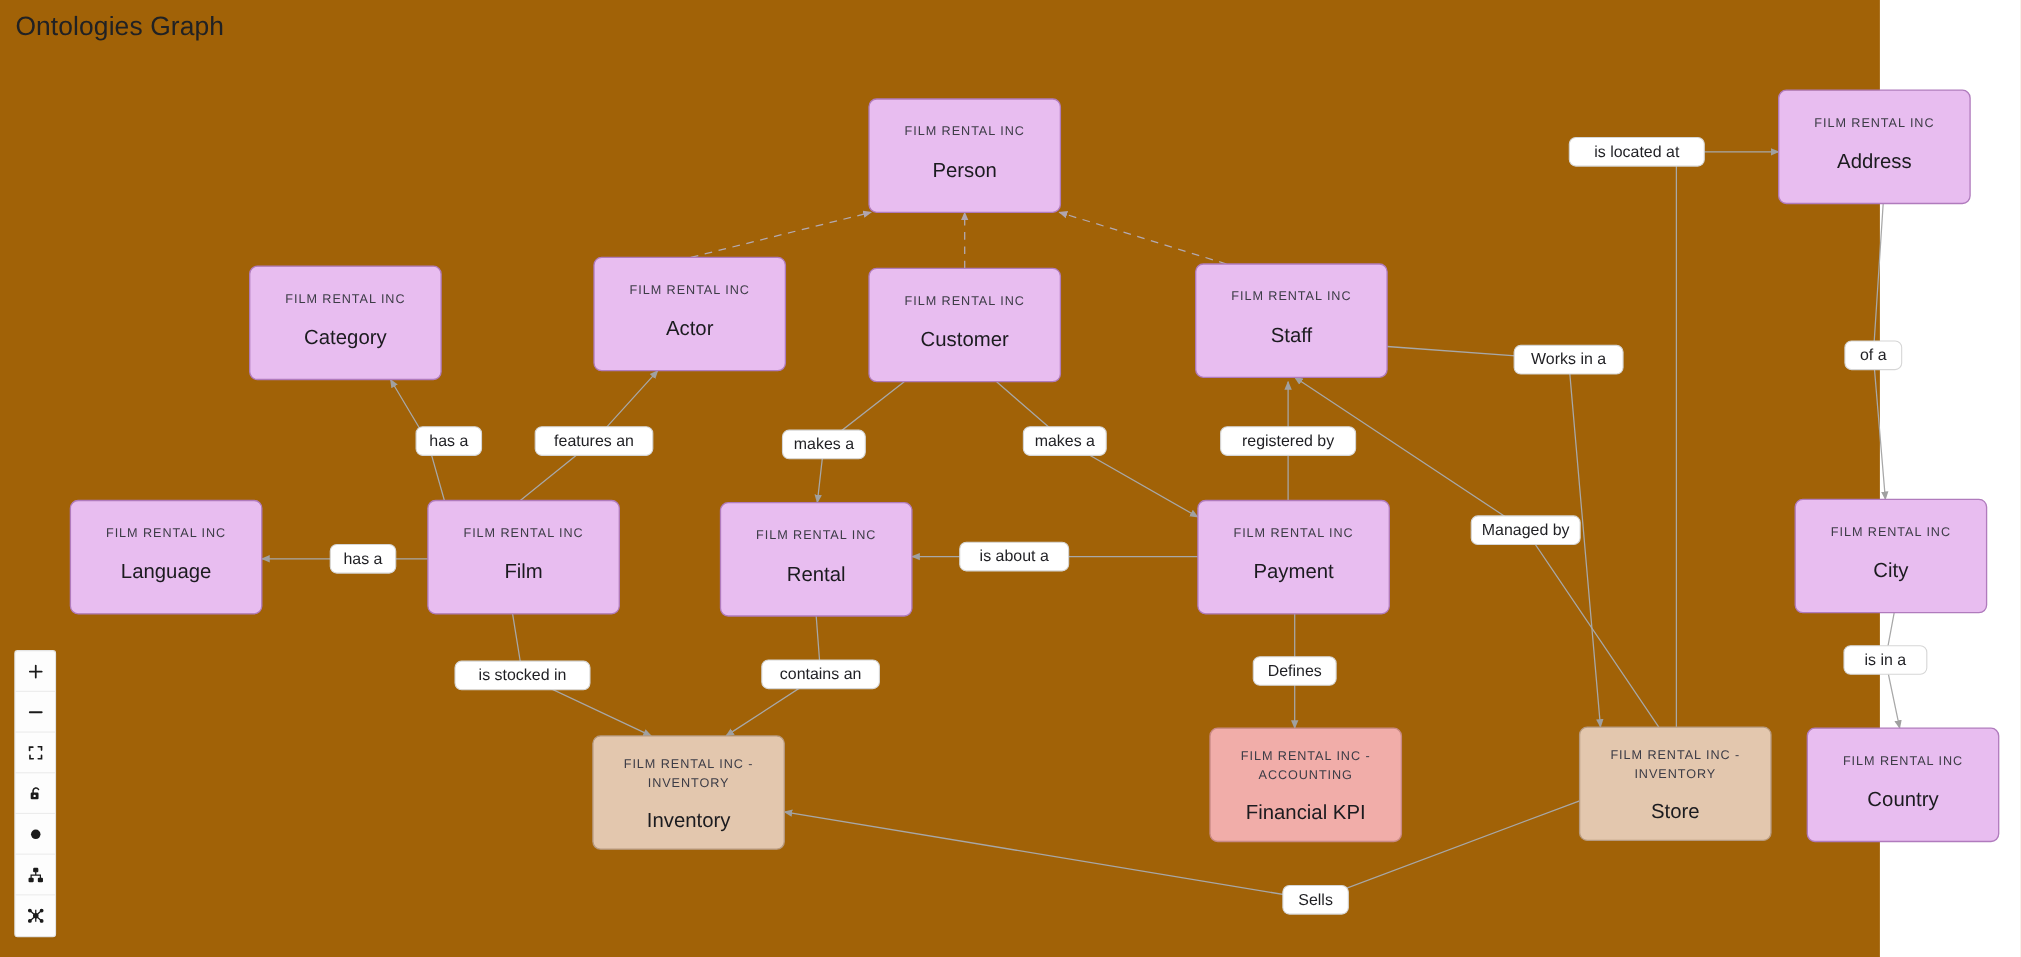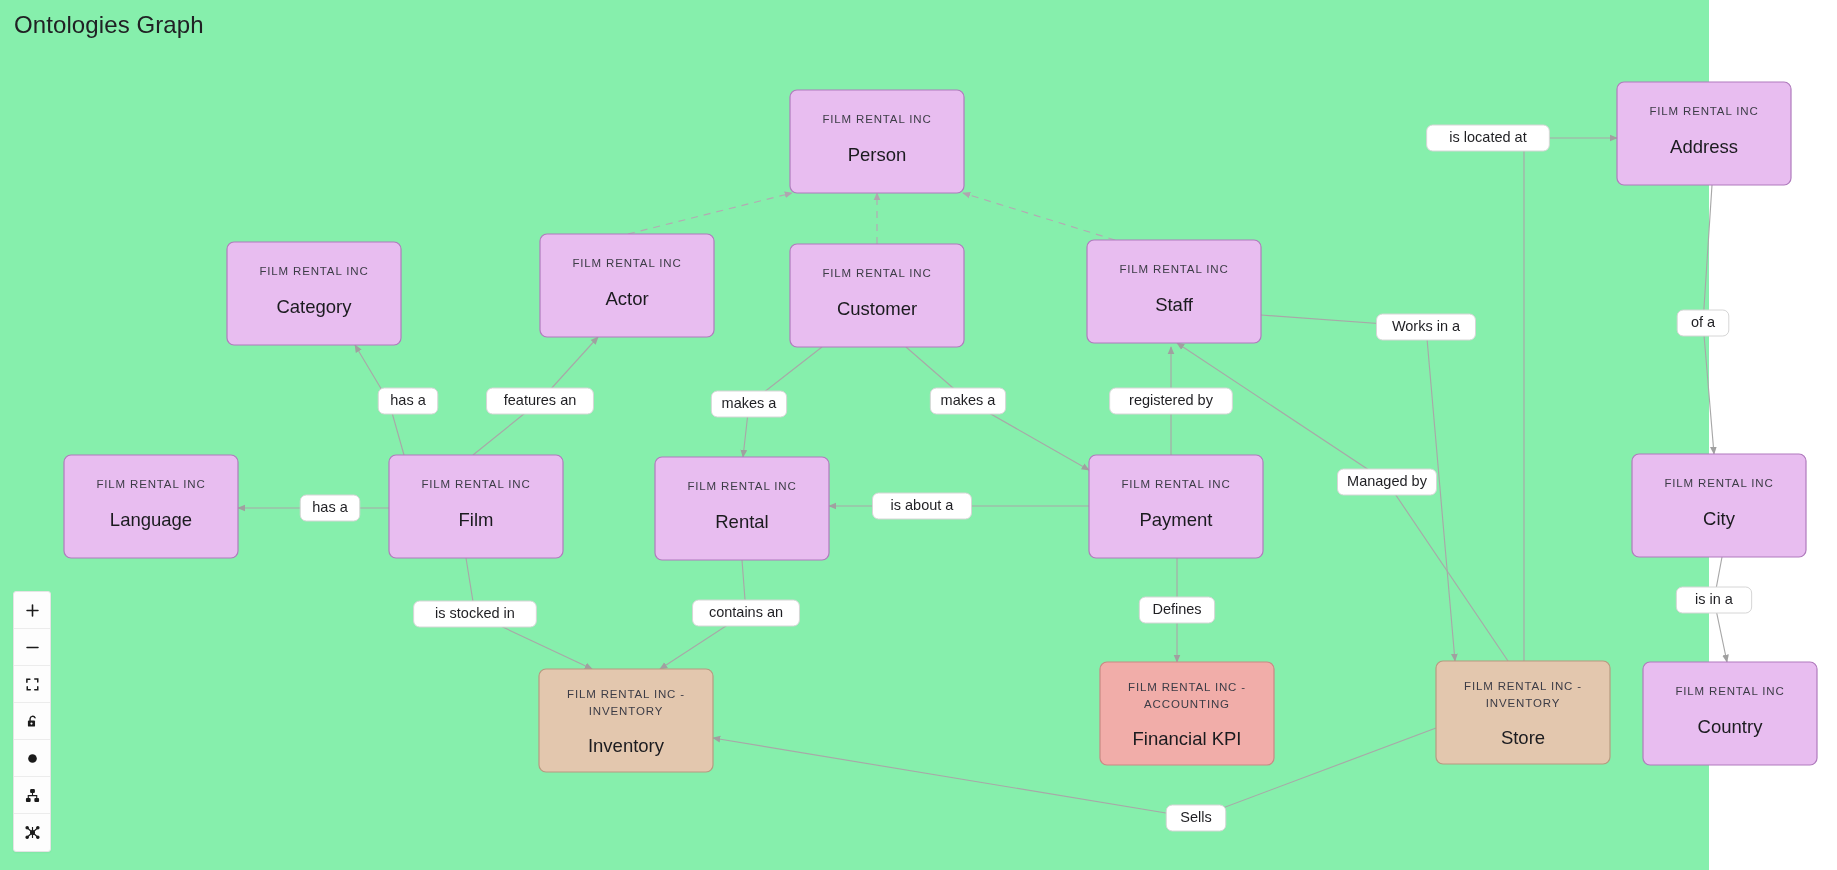--- a/index.html
+++ b/index.html
@@ -8,21 +8,21 @@
     margin: 0; padding: 0;
     width: 1837px; height: 870px;
     background: #ffffff;
     font-family: "Liberation Sans", sans-serif;
     overflow: hidden;
   }
   #app {
     position: relative;
     width: 1709px;
     height: 870px;
-    background: #86efac;
+    background: #a16207;
   }
   #page-title {
     position: absolute;
     left: 14px;
     top: 8px;
     font-size: 24px;
     font-weight: 400;
     color: #202124;
     letter-spacing: 0.1px;
     line-height: 34px;

